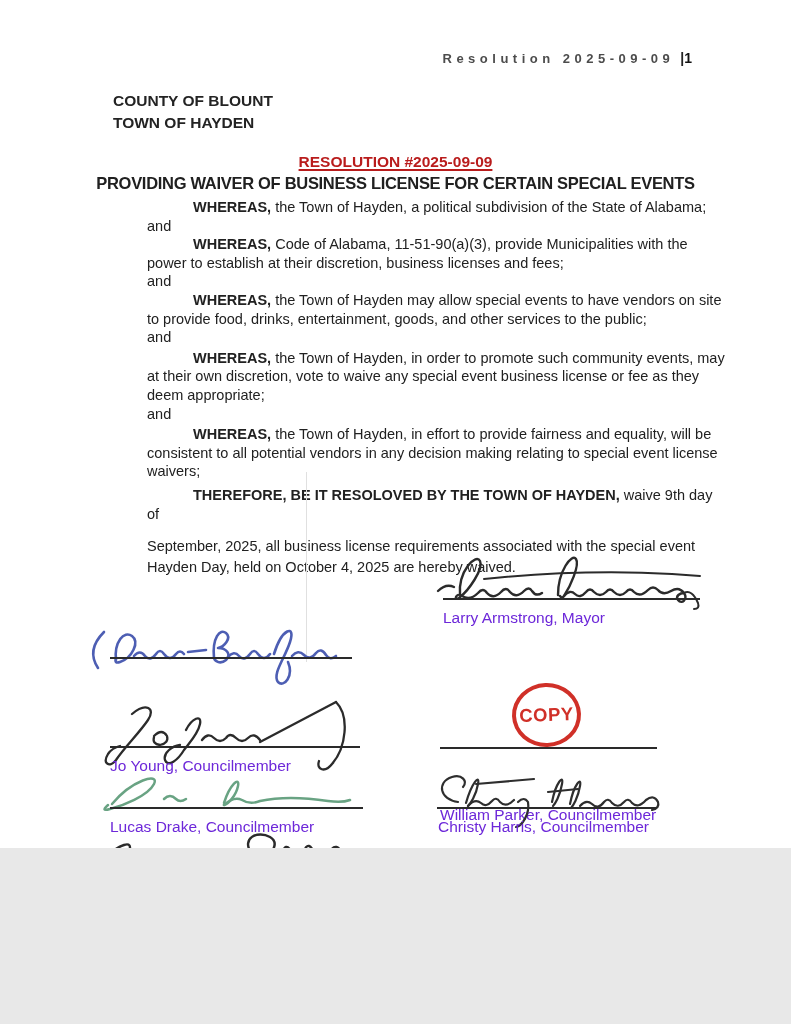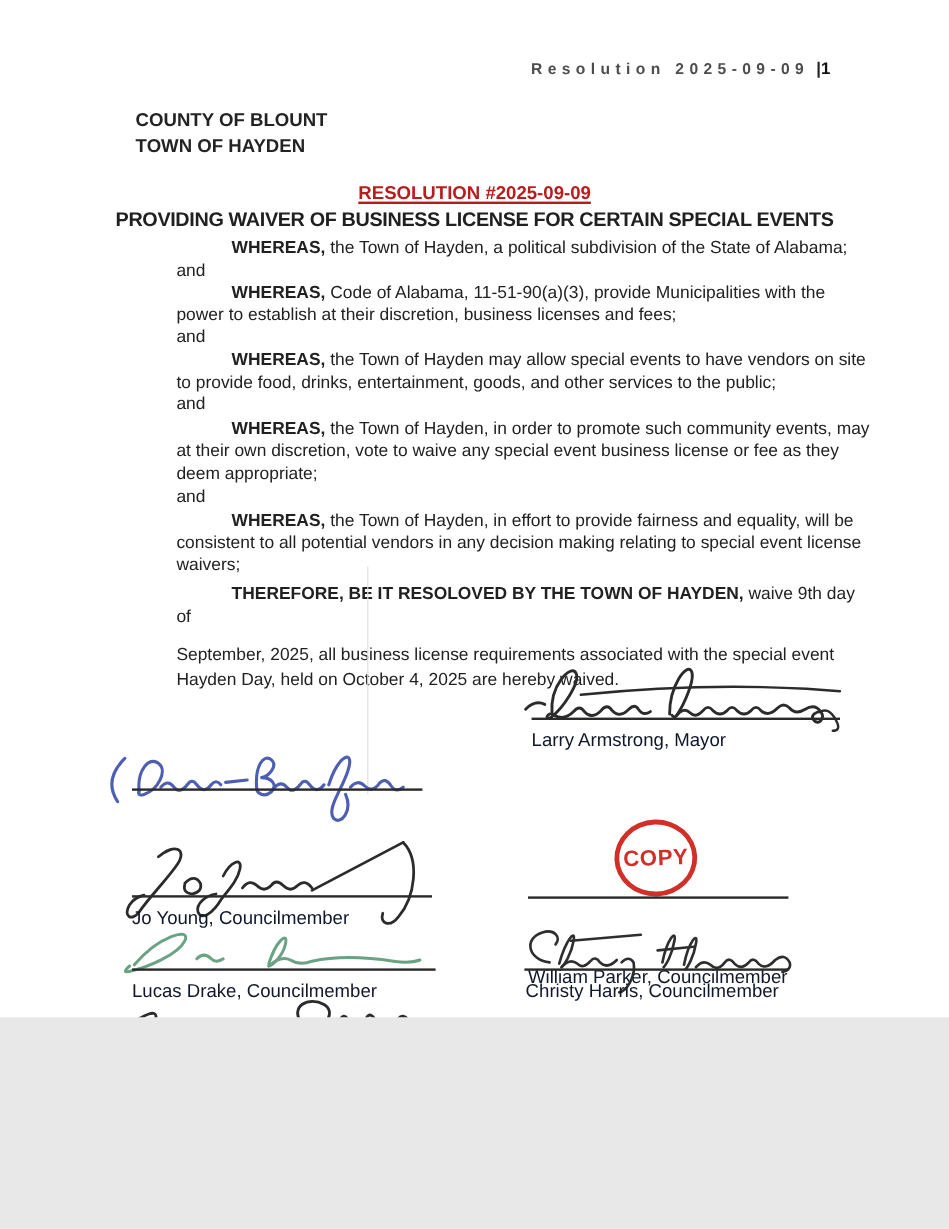--- a/index.html
+++ b/index.html
@@ -40,21 +40,21 @@
   .para { text-indent:46px; }
   .para b { font-weight:700; }
   .para span, .para b { white-space:pre-wrap; }
   .gap-sm { margin-top:2px; }
   .gap-md { margin-top:5px; }
   .closing { margin-top:13px; line-height:21px; text-indent:0; }
   
   .crease { position:absolute; left:306px; top:472px; width:1px; height:190px; background:#e0e0e0; }
   
   .sig-line { position:absolute; height:2px; background:#2a2a2a; }
-  .sig-label { position:absolute; font-size:15.5px; color:#0f172a; white-space:nowrap; }
+  .sig-label { position:absolute; font-size:15.5px; color:#6d28d9; white-space:nowrap; }
   svg.sig { position:absolute; overflow:visible; }
   svg.sig path { fill:none; stroke-linecap:round; stroke-linejoin:round; }
   
   .stamp {
     position:absolute; left:512px; top:683px; width:69px; height:64px;
     border:4.5px solid #d03028; border-radius:50%;
     display:flex; align-items:center; justify-content:center;
     color:#d03028; font-weight:700; font-size:18.5px; letter-spacing:0.5px;
     transform:rotate(-2deg);
   }

